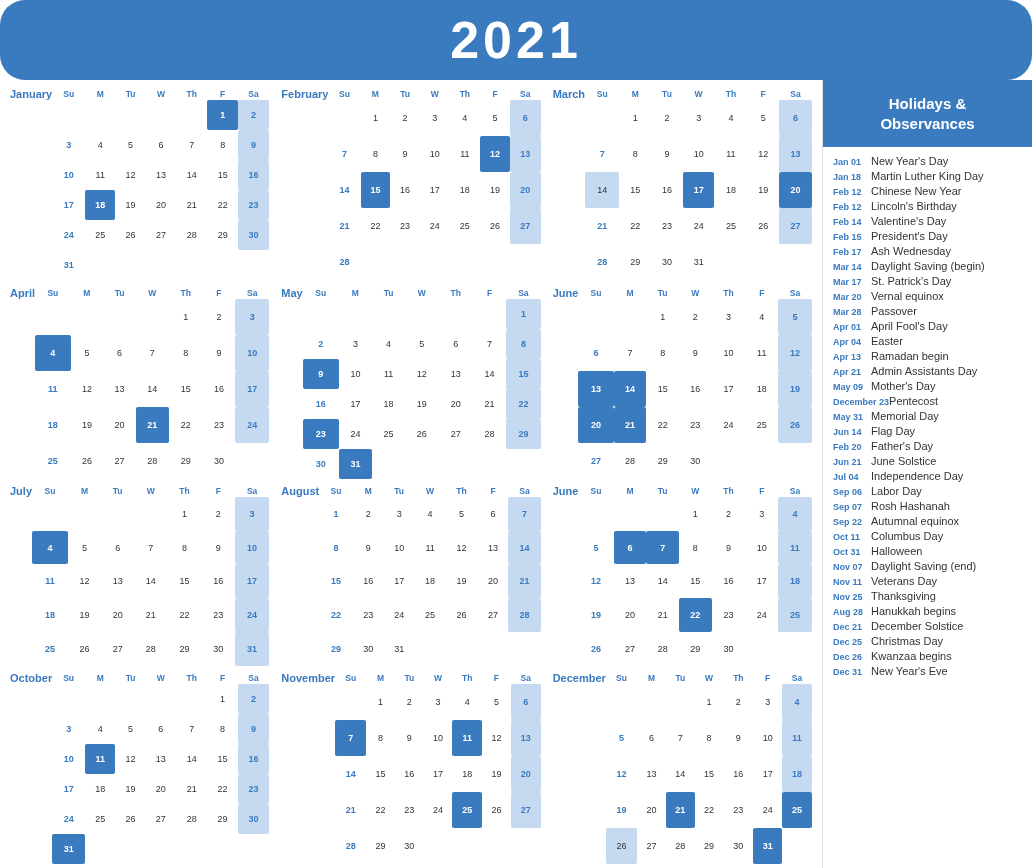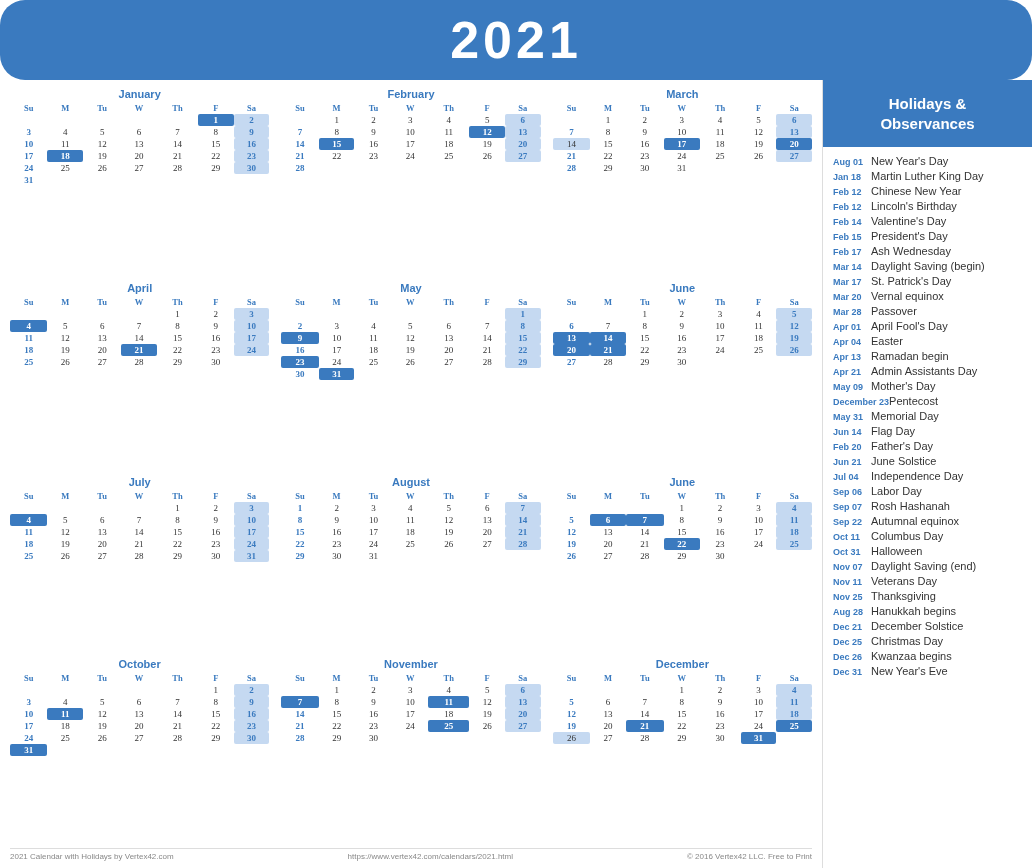--- a/index.html
+++ b/index.html
@@ -46,36 +46,35 @@
 
     .months-grid {
       display: grid;
       grid-template-columns: repeat(3, 1fr);
       gap: 6px 12px;
       flex: 1;
     }
 
     .month-block {
       display: flex;
-      flex-direction: column;
+      flex-direction: row;
     }
 
     .month-title {
       text-align: center;
       font-size: 11px;
       font-weight: bold;
       color: #3a7abf;
       margin-bottom: 2px;
     }
 
     .cal-table {
       width: 100%;
       border-collapse: collapse;
       font-size: 9px;
-      font-family: Liberation Serif, serif;
     }
 
     .cal-table th {
       text-align: center;
       color: #3a7abf;
       font-weight: bold;
       padding: 1px 0;
       font-size: 8.5px;
     }
 
@@ -952,32 +951,27 @@
                 <td>28</td>
                 <td>29</td>
                 <td>30</td>
                 <td class="holiday">31</td>
                 <td></td>
               </tr>
             </tbody>
           </table>
         </div>
       </div>
-    <div class="calendar-footer">
-      <span>2021 Calendar with Holidays by Vertex42.com</span>
-      <span>https://www.vertex42.com/calendars/2021.html</span>
-      <span>© 2016 Vertex42 LLC. Free to Print</span>
-    </div>
   </div>
 
   <div class="right-panel">
     <div class="right-panel-header">Holidays &amp;<br>Observances</div>
     <div class="holidays-list" id="holidays-list">
         <div class="holiday-item">
-          <span class="holiday-date">Aug 01</span>
+          <span class="holiday-date">Jan 01</span>
           <span class="holiday-name">New Year's Day</span>
         </div>
         <div class="holiday-item">
           <span class="holiday-date">Jan 18</span>
           <span class="holiday-name">Martin Luther King Day</span>
         </div>
         <div class="holiday-item">
           <span class="holiday-date">Feb 12</span>
           <span class="holiday-name">Chinese New Year</span>
         </div>

